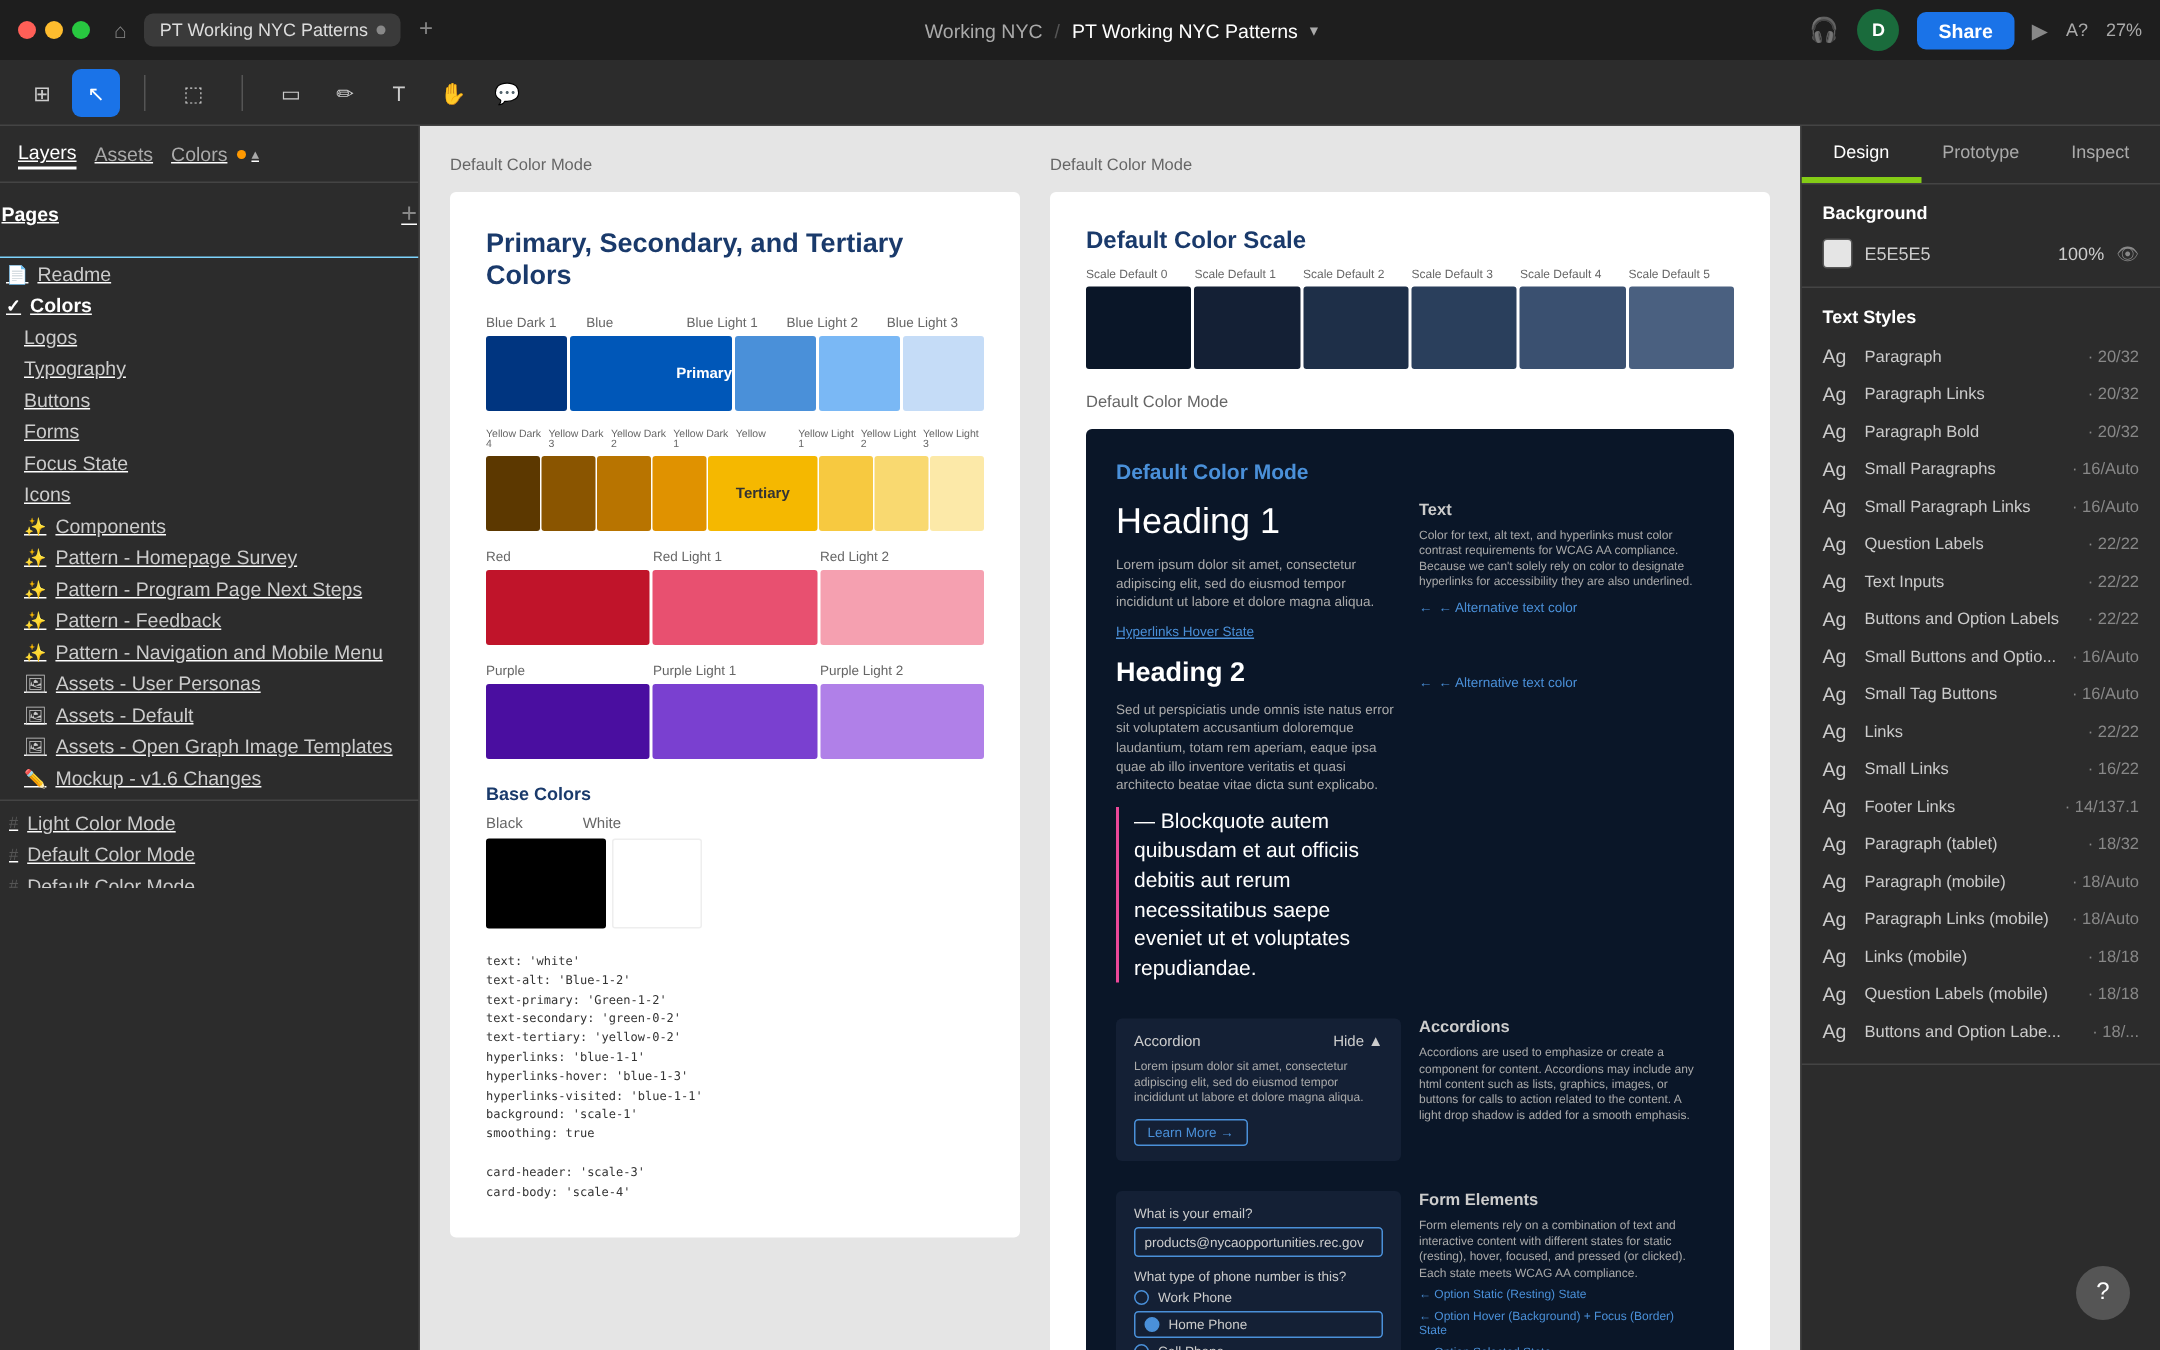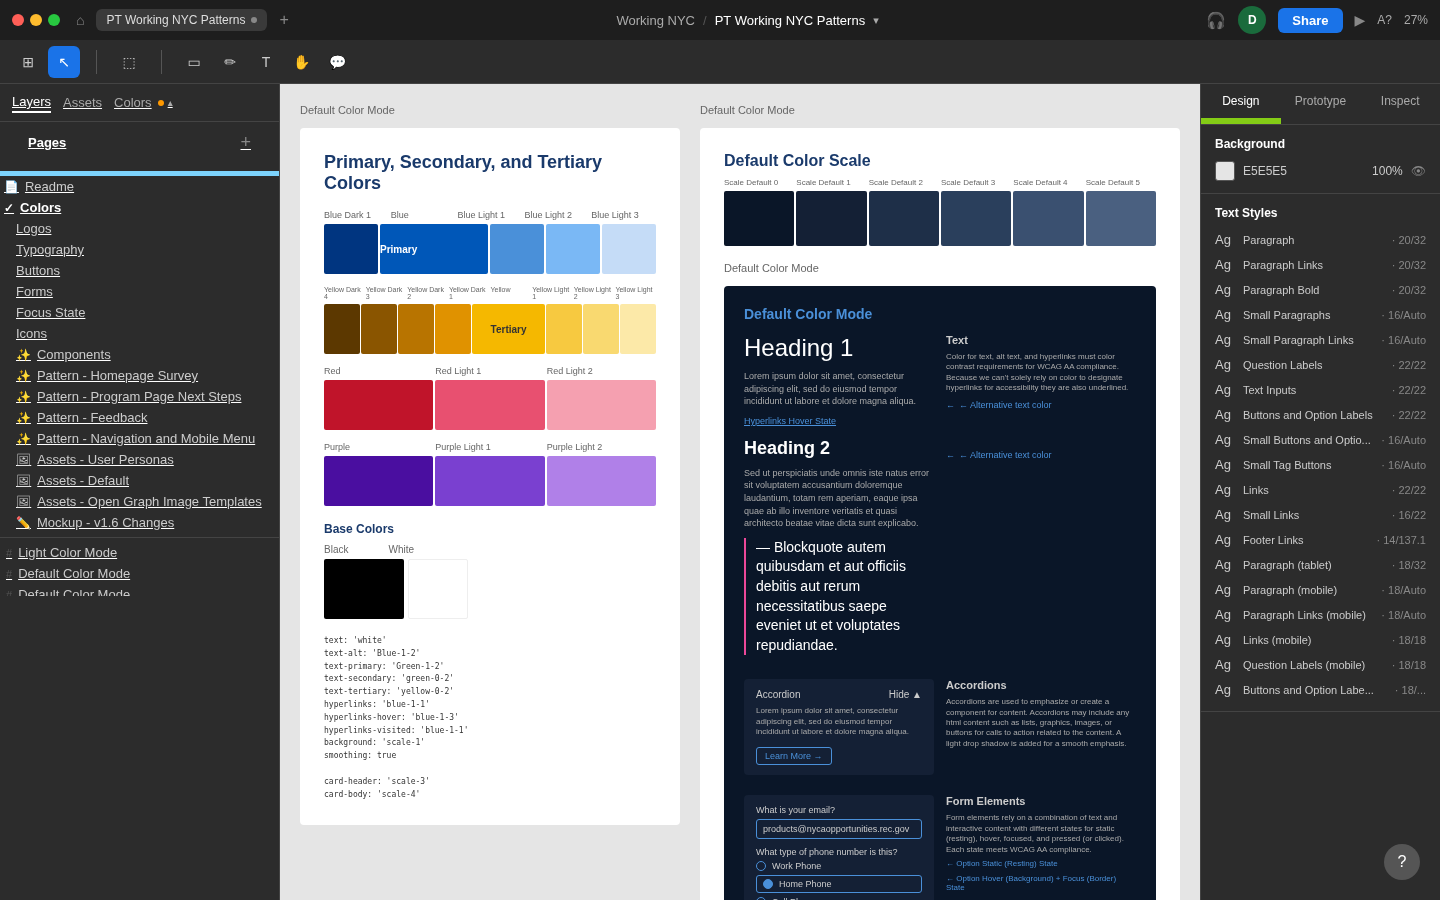--- a/index.html
+++ b/index.html
@@ -95,21 +95,21 @@
     .panel-tab {
       font-size: 13px;
       color: #aaa;
       cursor: pointer;
       padding: 2px 0;
     }
     .panel-tab.active { color: #fff; border-bottom: 2px solid #fff; }
     .panel-tab-dot { width: 6px; height: 6px; background: #f90; border-radius: 50%; display: inline-block; margin-left: 2px; }
     .colors-tab { display: flex; align-items: center; gap: 4px; }
 
-    .pages-section { padding: 10px 28px; border-bottom: 5px solid #7dd3fc; }
+    .pages-section { padding: 10px 1px; border-bottom: 1px solid #7dd3fc; }
     .pages-header {
       display: flex;
       justify-content: space-between;
       align-items: center;
       margin-bottom: 8px;
     }
     .pages-title { font-size: 13px; font-weight: 600; color: #fff; }
     .add-page-btn { font-size: 18px; color: #888; cursor: pointer; }
 
     .page-item {
@@ -220,21 +220,21 @@
       border-bottom: 1px solid #444;
     }
     .right-panel-tab {
       flex: 1;
       text-align: center;
       padding: 10px 0;
       font-size: 12px;
       color: #aaa;
       cursor: pointer;
     }
-    .right-panel-tab.active { color: #fff; border-bottom: 6px solid #84cc16; }
+    .right-panel-tab.active { color: #fff; border-bottom: 4px solid #84cc16; }
 
     .right-section { padding: 12px 14px; border-bottom: 1px solid #444; }
     .right-section-title { font-size: 12px; font-weight: 600; color: #fff; margin-bottom: 10px; }
 
     .bg-row {
       display: flex;
       align-items: center;
       gap: 8px;
     }
     .bg-swatch-small {
@@ -537,21 +537,21 @@
           <div class="color-row">
             <div class="color-row-labels">
               <span class="color-label">Blue Dark 1</span>
               <span class="color-label">Blue</span>
               <span class="color-label">Blue Light 1</span>
               <span class="color-label">Blue Light 2</span>
               <span class="color-label">Blue Light 3</span>
             </div>
             <div class="color-swatches">
               <div class="swatch" style="background:#003580;"></div>
-              <div class="swatch wide" style="background:#0057b8;display:flex;align-items:center;justify-content:flex-start;">
+              <div class="swatch wide" style="background:#0057b8;display:flex;align-items:center;justify-content:flex-end;">
                 <span class="primary-label">Primary</span>
               </div>
               <div class="swatch" style="background:#4a90d9;"></div>
               <div class="swatch" style="background:#7ab8f5;"></div>
               <div class="swatch" style="background:#c5dcf7;"></div>
             </div>
           </div>
 
 
           <div class="color-row">

